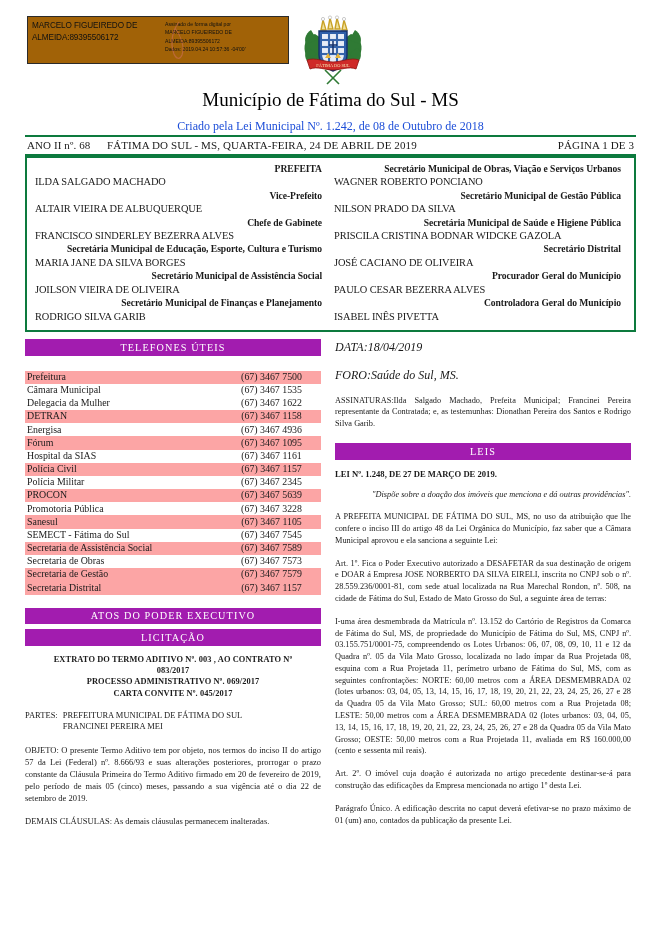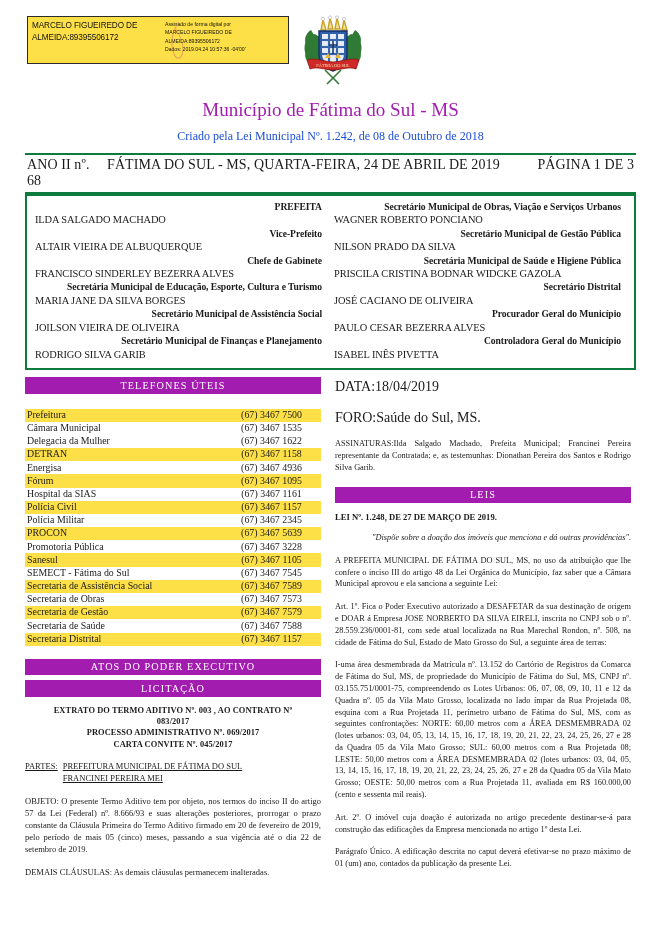--- a/index.html
+++ b/index.html
@@ -28,21 +28,21 @@
   .sig-stamp {
     position: absolute;
     left: 27px;
     top: 16px;
     width: 262px;
     height: 48px;
     border: 1px solid #2b2b2b;
     box-sizing: border-box;
     display: flex;
     overflow: hidden;
-    background: #fde047;
+    background: #a16207;
   }
   .sig-left {
     width: 134px;
     padding: 3px 4px 0 4px;
     box-sizing: border-box;
     font-family: "Liberation Sans", sans-serif;
     font-size: 8.2px;
     line-height: 1.45;
     letter-spacing: -0.1px;
     color: #111;
@@ -86,40 +86,40 @@
     line-height: 1;
     letter-spacing: 1.2px;
     font-weight: 400;
     color: #111;
     margin: 0;
   }
   .doc-sub {
     font-family: "Liberation Serif", serif;
     font-size: 19px;
     line-height: 1.25;
-    margin: 12px 0 0 0;
+    margin: 2px 0 0 0;
     font-weight: 400;
-    color: #a21caf;
+    color: #000000;
   }
   .doc-law {
     font-family: "Liberation Serif", serif;
     font-size: 12px;
     margin: 7px 0 0 0;
     color: #1d4ed8;
   }
 
   
   .issue-bar {
-    margin-top: 9px;
+    margin-top: 1px;
     border-top: 2px solid #0d7a3e;
     border-bottom: 2px solid #0d7a3e;
     padding: 2.5px 2px 2.5px 2px;
     display: flex;
     align-items: flex-start;
-    font-size: 14px;
+    font-size: 11px;
     letter-spacing: 0.1px;
   }
   .issue-ano { width: 74px; }
   .issue-mid { flex: 1; text-align: left; padding-left: 6px; }
   .issue-pag { text-align: right; }
 
   
   .columns {
     display: flex;
     margin-top: 7px;
@@ -170,52 +170,52 @@
     border-collapse: collapse;
     margin-top: 15px;
     font-size: 9.9px;
   }
   .phones td {
     padding: 0.3px 2px;
     line-height: 1.27;
     white-space: nowrap;
   }
   .phones td.num { text-align: center; }
-  .phones tr.alt td { background: #fde047; }
+  .phones tr.alt td { background: #fca5a5; }
 
   
   .sec-title-c {
     text-align: center;
     font-weight: bold;
     font-size: 8.4px;
     line-height: 1.35;
     margin: 8px 0 0 0;
     letter-spacing: 0.1px;
   }
   .parties {
     font-size: 8.5px;
     line-height: 1.35;
     margin: 11px 0 0 0;
     display: flex;
-    text-decoration: underline;
   }
   .parties-label { font-weight: normal; padding-right: 5px; }
   .parties-body { }
   .body-p {
     font-size: 8.5px;
     line-height: 1.42;
     margin: 11px 0 0 0;
     text-align: justify;
   }
 
   
   .r-line {
-    font-size: 14px;
+    font-size: 12px;
     line-height: 1.4;
     margin: 0 0 0 0;
+    font-style: italic;
   }
   .r-gap { margin-top: 11px; }
   .r-just {
     font-size: 8.3px;
     line-height: 1.42;
     margin: 11px 0 0 0;
     text-align: justify;
   }
   .lei-title {
     text-align: left;
@@ -407,24 +407,20 @@
             <td class="num">(67) 3467 7589</td>
           </tr>
           <tr>
             <td>Secretaria de Obras</td>
             <td class="num">(67) 3467 7573</td>
           </tr>
           <tr class="alt">
             <td>Secretaria de Gestão</td>
             <td class="num">(67) 3467 7579</td>
           </tr>
-          <tr>
-            <td>Secretaria de Saúde</td>
-            <td class="num">(67) 3467 7588</td>
-          </tr>
           <tr class="alt">
             <td>Secretaria Distrital</td>
             <td class="num">(67) 3467 1157</td>
           </tr>
         </tbody>
       </table>
 
       <div style="height:13px"></div>
       <div class="greenbar">ATOS DO PODER EXECUTIVO</div>
       <div style="height:5px"></div>

